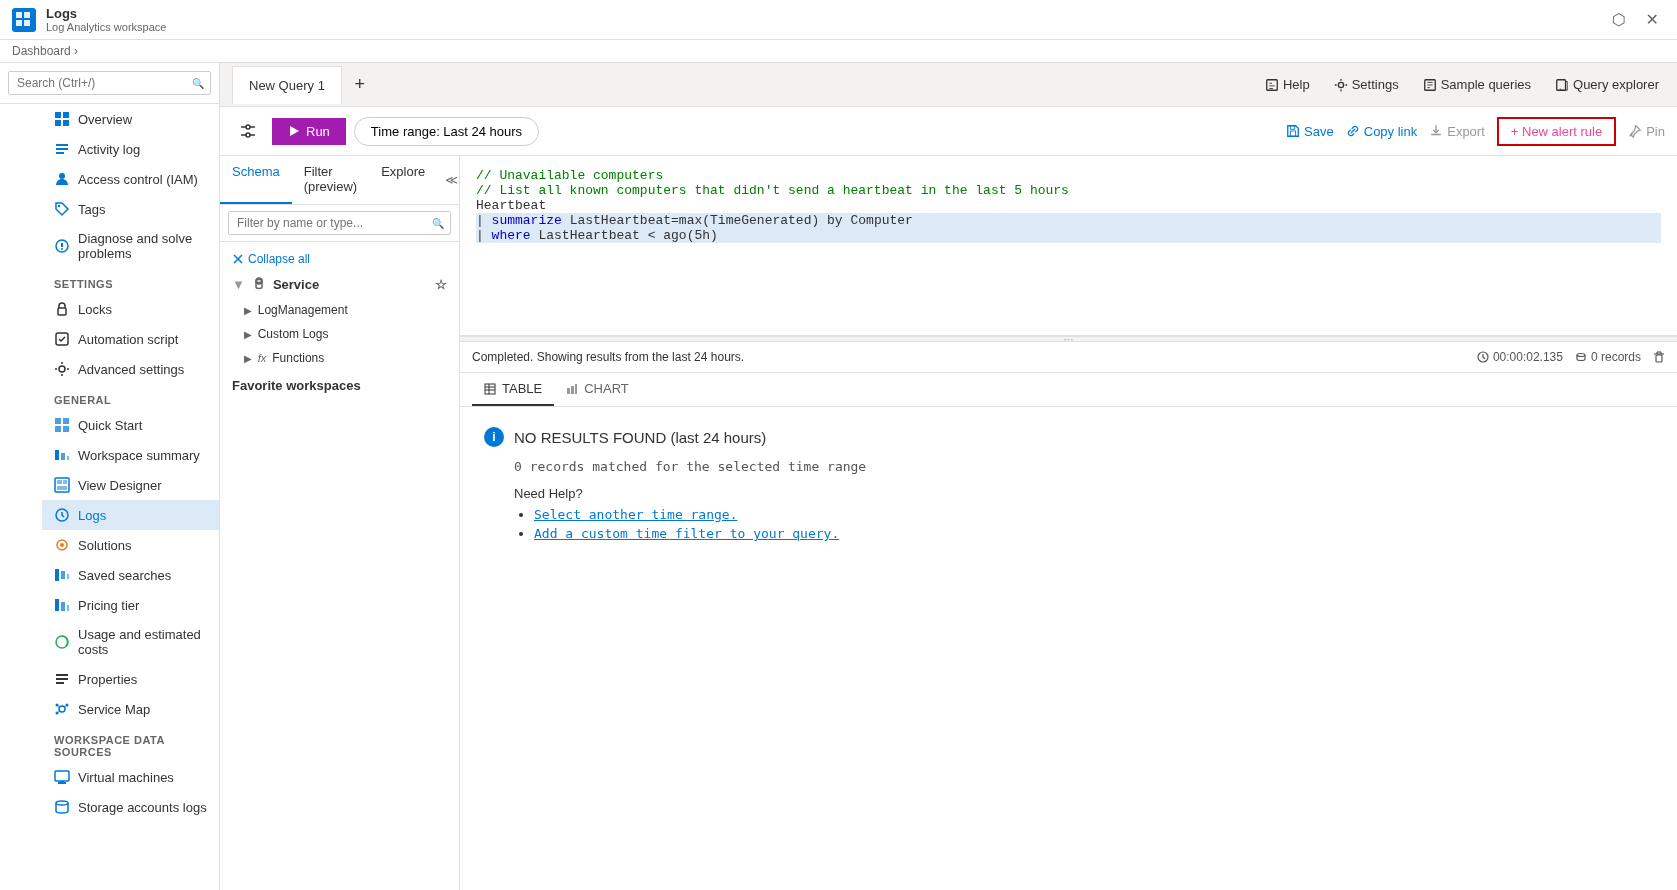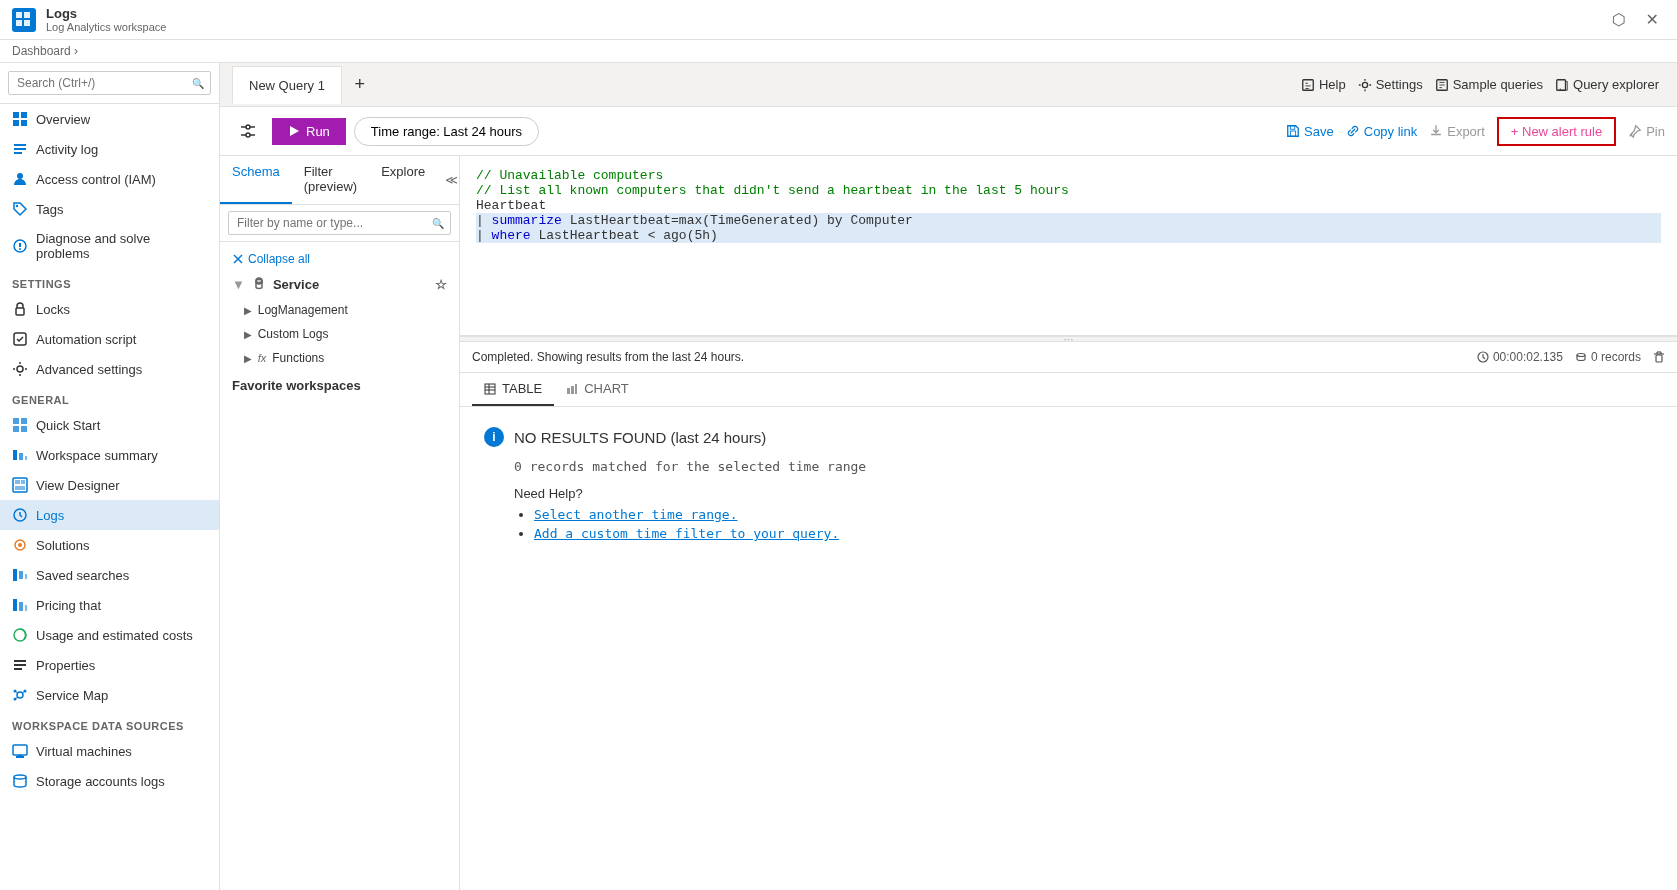--- a/index.html
+++ b/index.html
@@ -20,35 +20,35 @@
 
     
     .main-layout { display: flex; flex: 1; overflow: hidden; }
 
     
     .sidebar { width: 220px; background: #fff; border-right: 1px solid #e0e0e0; display: flex; flex-direction: column; overflow: hidden; flex-shrink: 0; justify-content: flex-end; }
     .sidebar-search { padding: 8px; border-bottom: 1px solid #e0e0e0; }
     .sidebar-search input { width: 100%; border: 1px solid #ccc; padding: 4px 28px 4px 8px; font-size: 12px; border-radius: 2px; outline: none; }
     .sidebar-search-wrap { position: relative; }
     .sidebar-search-wrap::after { content: '🔍'; position: absolute; right: 6px; top: 50%; transform: translateY(-50%); font-size: 10px; color: #666; }
-    .sidebar-scroll { overflow-y: auto; flex: 1; }
+    .sidebar-scroll { overflow-y: auto; flex: 1; margin-left: 42px; }
     .sidebar-item { display: flex; align-items: center; gap: 8px; padding: 7px 12px; cursor: pointer; color: #333; font-size: 13px; }
     .sidebar-item.active { background: #dce9f7; color: #0078d4; }
     .sidebar-icon { width: 16px; height: 16px; flex-shrink: 0; display: flex; align-items: center; justify-content: center; }
     .sidebar-section-header { padding: 10px 12px 4px; font-size: 11px; font-weight: 600; color: #666; text-transform: uppercase; letter-spacing: 0.5px; }
 
     
     .content-area { flex: 1; display: flex; flex-direction: column; overflow: hidden; background: #fff; }
 
     
     .tab-bar { display: flex; align-items: center; background: #f3f2f1; border-bottom: 1px solid #e0e0e0; height: 44px; padding: 0 12px; gap: 4px; }
     .tab { display: flex; align-items: center; gap: 6px; padding: 18px 16px; background: #fff; border: 1px solid #e0e0e0; border-bottom: none; cursor: pointer; font-size: 13px; height: 36px; }
     .tab.active { background: #fff; border-bottom: 1px solid #fff; margin-bottom: -1px; }
     .tab-add { width: 28px; height: 28px; display: flex; align-items: center; justify-content: center; cursor: pointer; color: #333; font-size: 18px; border: none; background: none; }
-    .tab-bar-actions { margin-left: auto; display: flex; align-items: center; gap: 0; }
+    .tab-bar-actions { margin-left: auto; display: flex; align-items: center; gap: 12px; }
     .tab-action { display: flex; align-items: center; gap: 4px; cursor: pointer; color: #333; font-size: 13px; padding: 4px 6px; }
 
     
     .query-toolbar { display: flex; align-items: center; padding: 8px 12px; border-bottom: 1px solid #e0e0e0; gap: 8px; background: #fff; }
     .btn-run { background: #a21caf; color: white; border: none; padding: 6px 16px; font-size: 13px; cursor: pointer; display: flex; align-items: center; gap: 6px; font-weight: 500; }
     .btn-time { background: #fff; border: 1px solid #ccc; padding: 6px 16px; font-size: 13px; cursor: pointer; border-radius: 20px; }
     .toolbar-right { margin-left: auto; display: flex; align-items: center; gap: 12px; }
     .toolbar-action { display: flex; align-items: center; gap: 4px; cursor: pointer; color: #0078d4; font-size: 13px; }
     .btn-new-alert { display: flex; align-items: flex-start; gap: 4px; border: 2px solid #cc0000; padding: 5px 12px; font-size: 13px; cursor: pointer; color: #ec4899; background: #fff; font-weight: 500; }
     .toolbar-settings { display: flex; align-items: center; justify-content: center; width: 32px; height: 32px; cursor: pointer; }
@@ -285,21 +285,21 @@
         <span>Saved searches</span>
       </div>
       <div class="sidebar-item">
         <div class="sidebar-icon">
           <svg width="16" height="16" viewBox="0 0 16 16">
               <rect x="1" y="2" width="4" height="12" fill="#0078d4"></rect>
               <rect x="7" y="5" width="4" height="9" fill="#0078d4" opacity="0.7"></rect>
               <rect x="13" y="8" width="2" height="6" fill="#0078d4" opacity="0.5"></rect>
             </svg>
         </div>
-        <span>Pricing that</span>
+        <span>Pricing tier</span>
       </div>
       <div class="sidebar-item">
         <div class="sidebar-icon">
           <svg width="16" height="16" viewBox="0 0 16 16">
               <circle cx="8" cy="8" r="6" fill="none" stroke="#27ae60" stroke-width="1.5"></circle>
               <path d="M8 2a6 6 0 014 10" stroke="#27ae60" stroke-width="1.5" fill="none"></path>
             </svg>
         </div>
         <span>Usage and estimated costs</span>
       </div>

